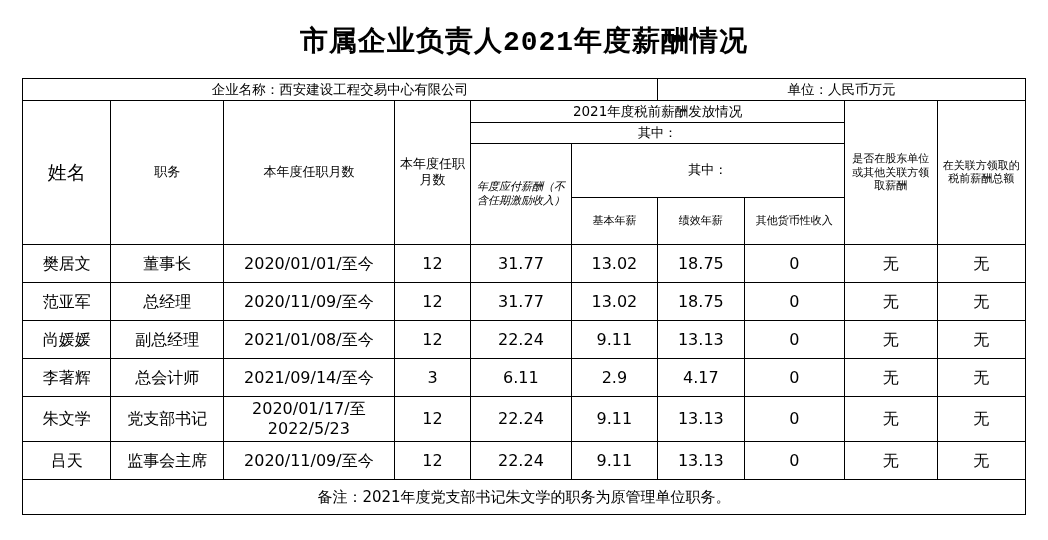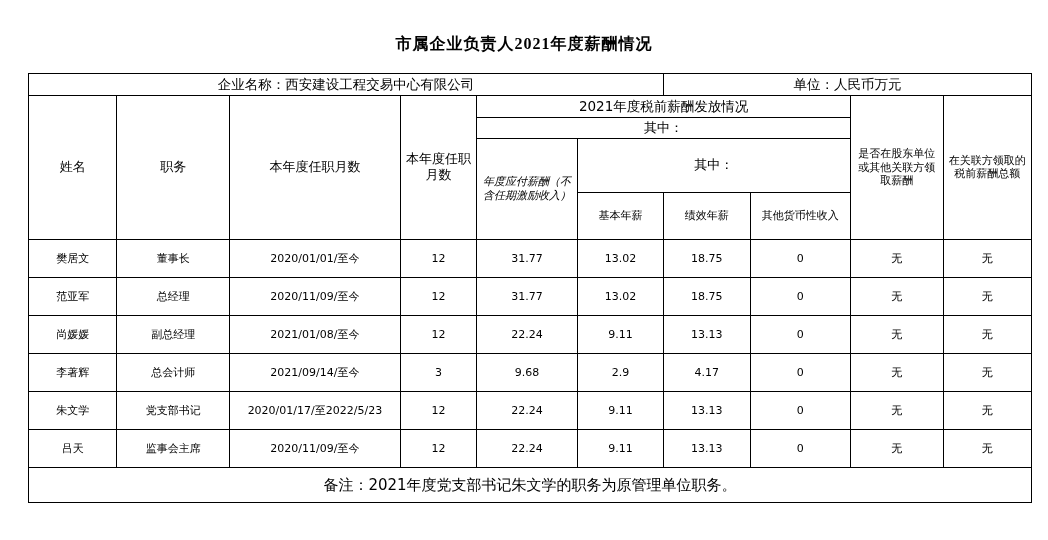--- a/index.html
+++ b/index.html
@@ -15,29 +15,29 @@
     overflow: hidden;
   }
   .page {
     width: 1048px;
     height: 540px;
     position: relative;
     box-sizing: border-box;
   }
   .doc-title {
     text-align: center;
-    font-size: 16px;
+    font-size: 28px;
     font-weight: bold;
     letter-spacing: 1px;
-    padding-top: 34px;
+    padding-top: 22px;
     padding-bottom: 18px;
-    font-family: Liberation Serif, serif;
+    font-family: Liberation Mono, monospace;
   }
   .table-wrap {
-    padding: 0 28px;
+    padding: 0 22px;
     box-sizing: border-box;
   }
   table.main {
     border-collapse: collapse;
     width: 1004px;
     table-layout: fixed;
     font-size: 13px;
   }
   table.main td, table.main th {
     border: 1px solid #000000;
@@ -60,23 +60,23 @@
   .hdr-group {
     font-size: 13.5px;
   }
   .hdr-sub {
     text-align: left;
     padding-left: 6px;
     font-size: 13px;
   }
   .row-data td {
     height: 33px;
-    font-size: 11px;
-  }
-  .name-col { font-size: 13px; }
+    font-size: 16px;
+  }
+  .name-col { font-size: 19px; }
   .note-row td {
     text-align: left;
     padding-left: 10px;
     border: none;
     font-size: 15px;
     height: 30px;
   }
   .nowrap { white-space: nowrap; }
   .two-line { line-height: 1.3; }
   .vert-head {
@@ -179,21 +179,21 @@
           <td>0</td>
           <td>无</td>
           <td>无</td>
         </tr>
 
         <tr class="row-data">
           <td>李著辉</td>
           <td>总会计师</td>
           <td class="nowrap">2021/09/14/至今</td>
           <td>3</td>
-          <td>9.68</td>
+          <td>6.11</td>
           <td>2.9</td>
           <td>4.17</td>
           <td>0</td>
           <td>无</td>
           <td>无</td>
         </tr>
 
         <tr class="row-data">
           <td>朱文学</td>
           <td>党支部书记</td>

